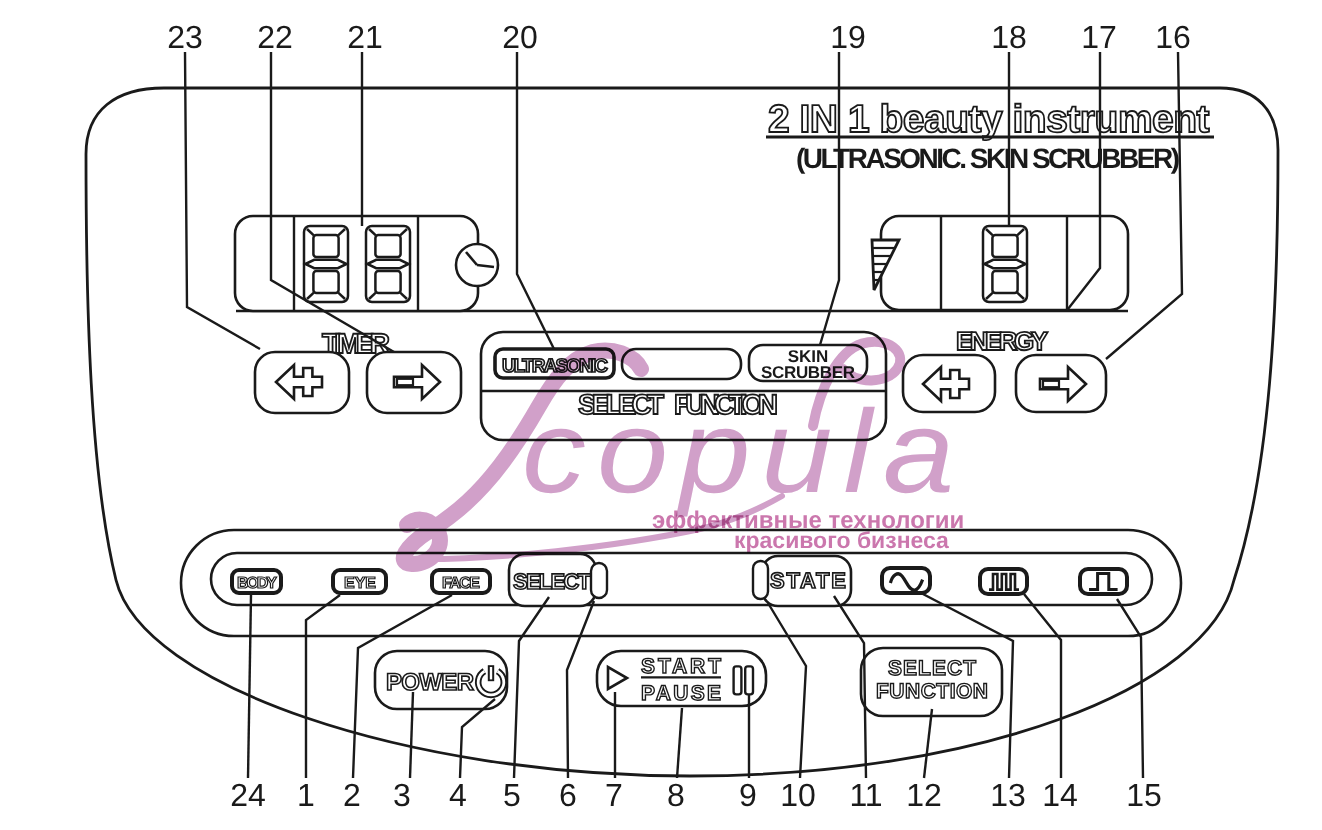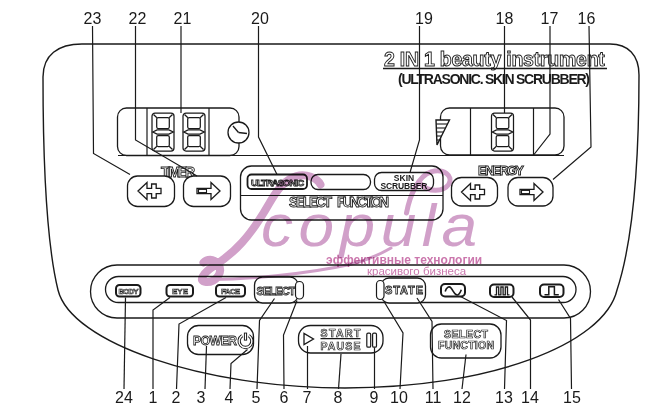--- a/index.html
+++ b/index.html
@@ -218,14 +218,14 @@
 
     <path d="M 207 279.5 C 248 280 308 273.5 350 264.5 C 366.5 260.5 380.5 254 391 248" stroke-width="3"></path>
 
     <path d="M 406.5 213 C 410 194 419 175.5 431 171.8 C 443.5 168 454 176 448.7 184.3 C 443.5 191.8 428.5 192.5 421.5 184.5" stroke-width="5"></path>
   </g>
 
   <text x="261" y="267.4" font-family="'Liberation Serif',serif" font-style="italic" font-size="64" letter-spacing="5.5" fill="#d1a0c9" transform="scale(1,0.92)">copula</text>
 </svg>
 
 <div class="wm" style="left:326px;top:252.5px;width:154px;font-size:12px;font-weight:bold;color:#cb77ad;text-align:center;white-space:nowrap;">эффективные технологии</div>
-<div class="wm" style="left:367px;top:264.5px;width:103px;font-size:11.5px;font-weight:normal;color:#cb77ad;text-align:left;white-space:nowrap;">красивого бизнеса</div>
+<div class="wm" style="left:367px;top:264.5px;width:103px;font-size:11.5px;font-weight:bold;color:#cb77ad;text-align:left;white-space:nowrap;">красивого бизнеса</div>
 </div>
 
 </body></html>

